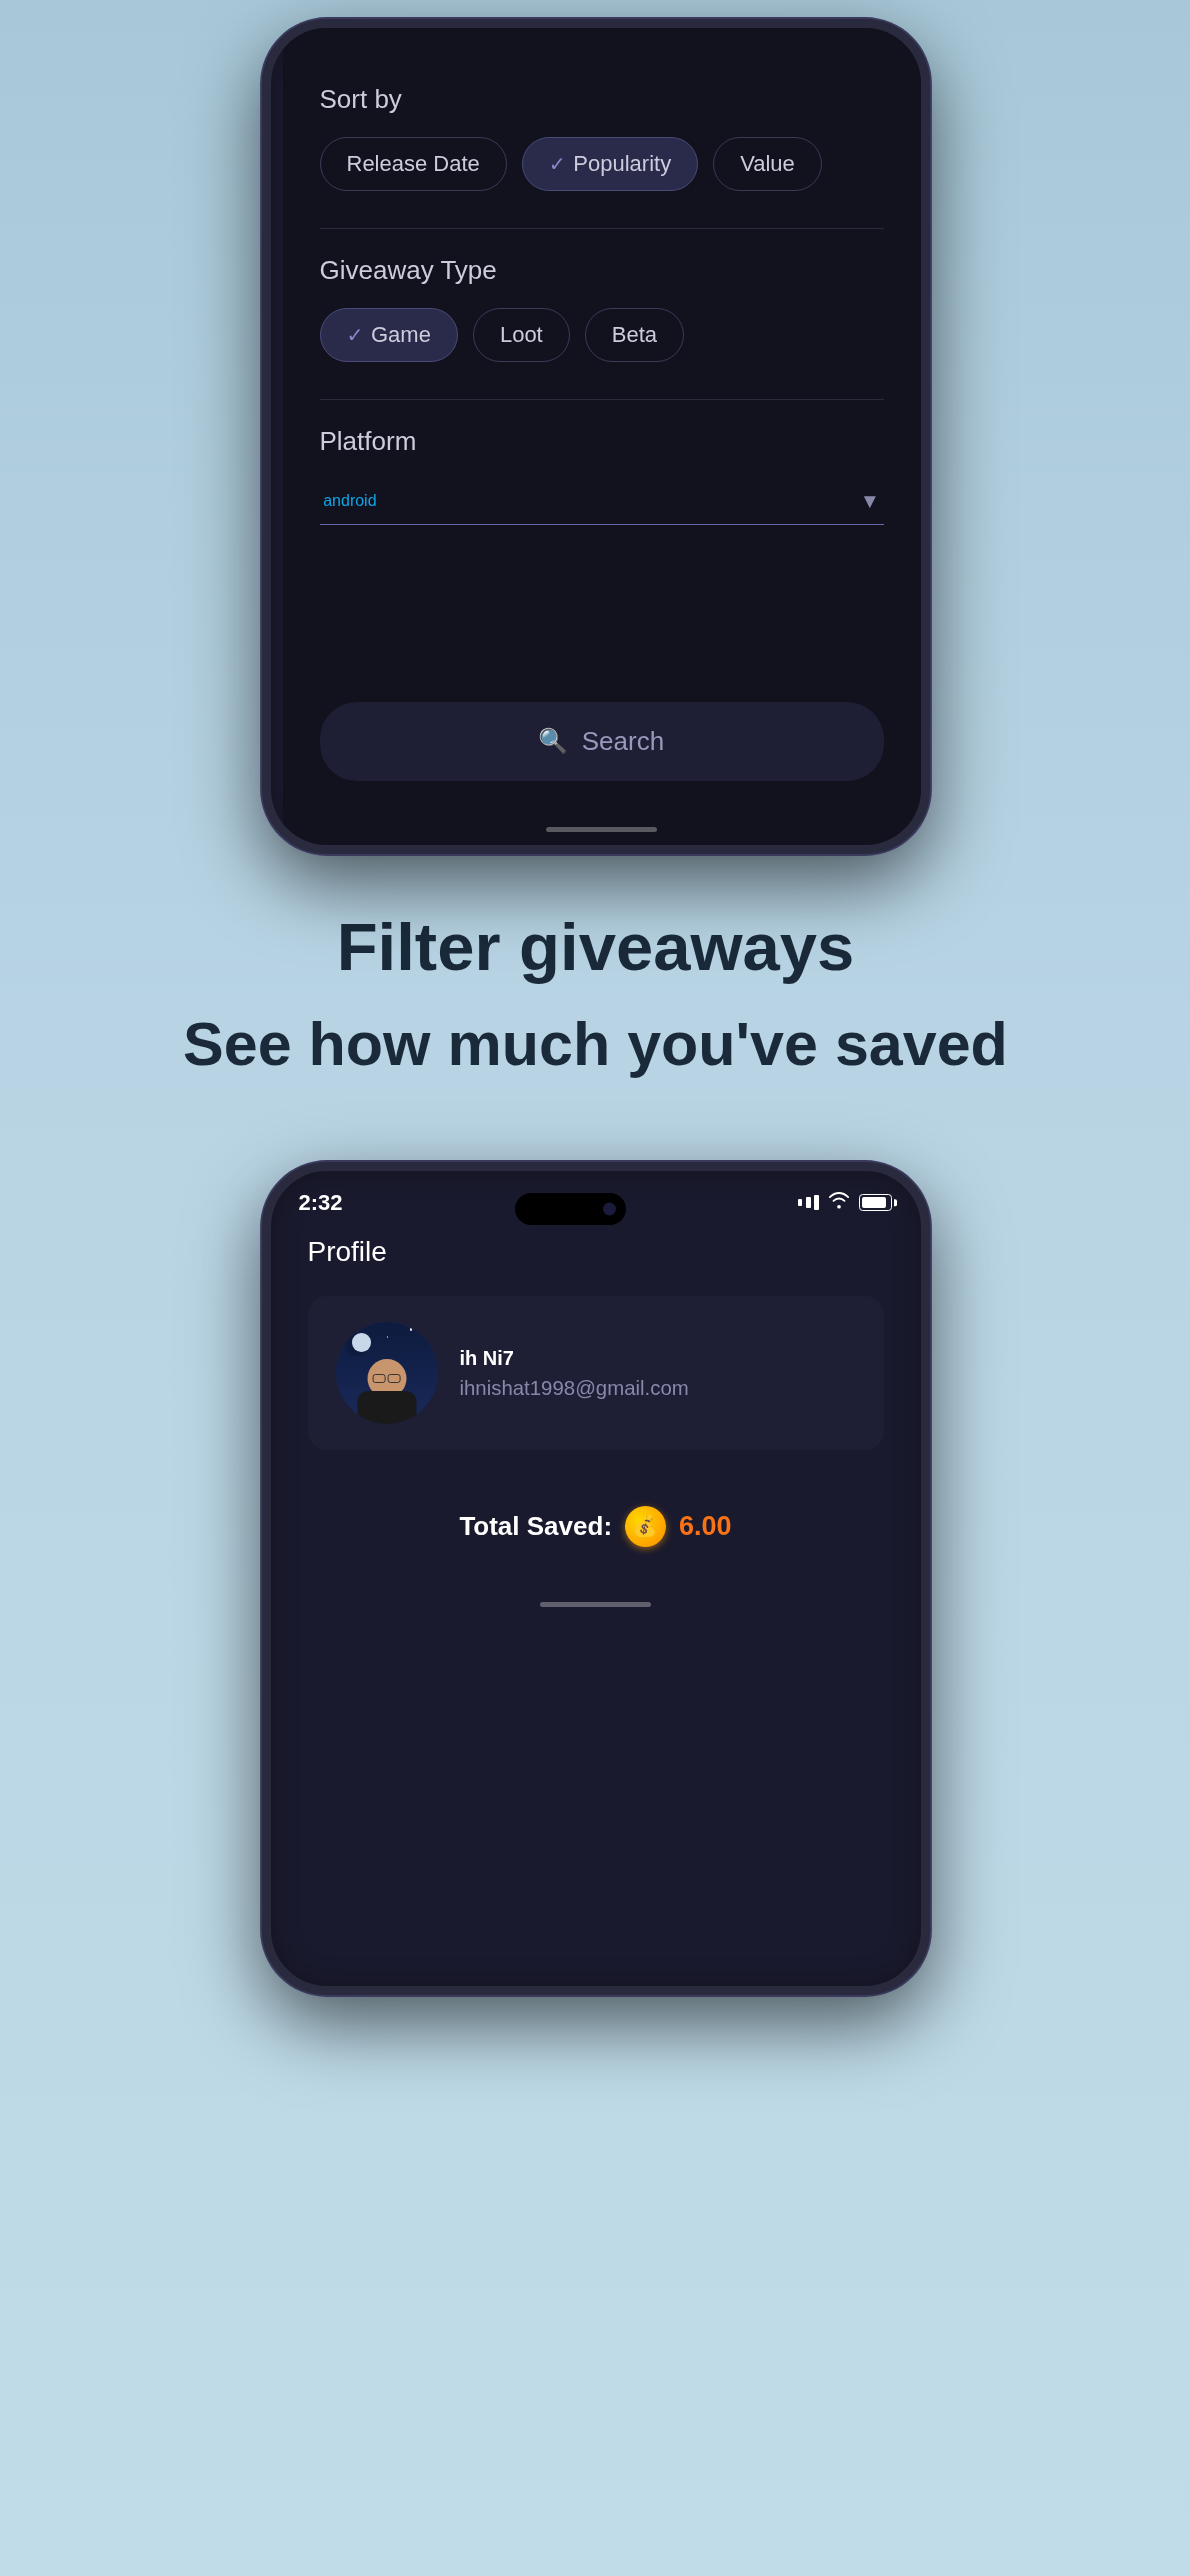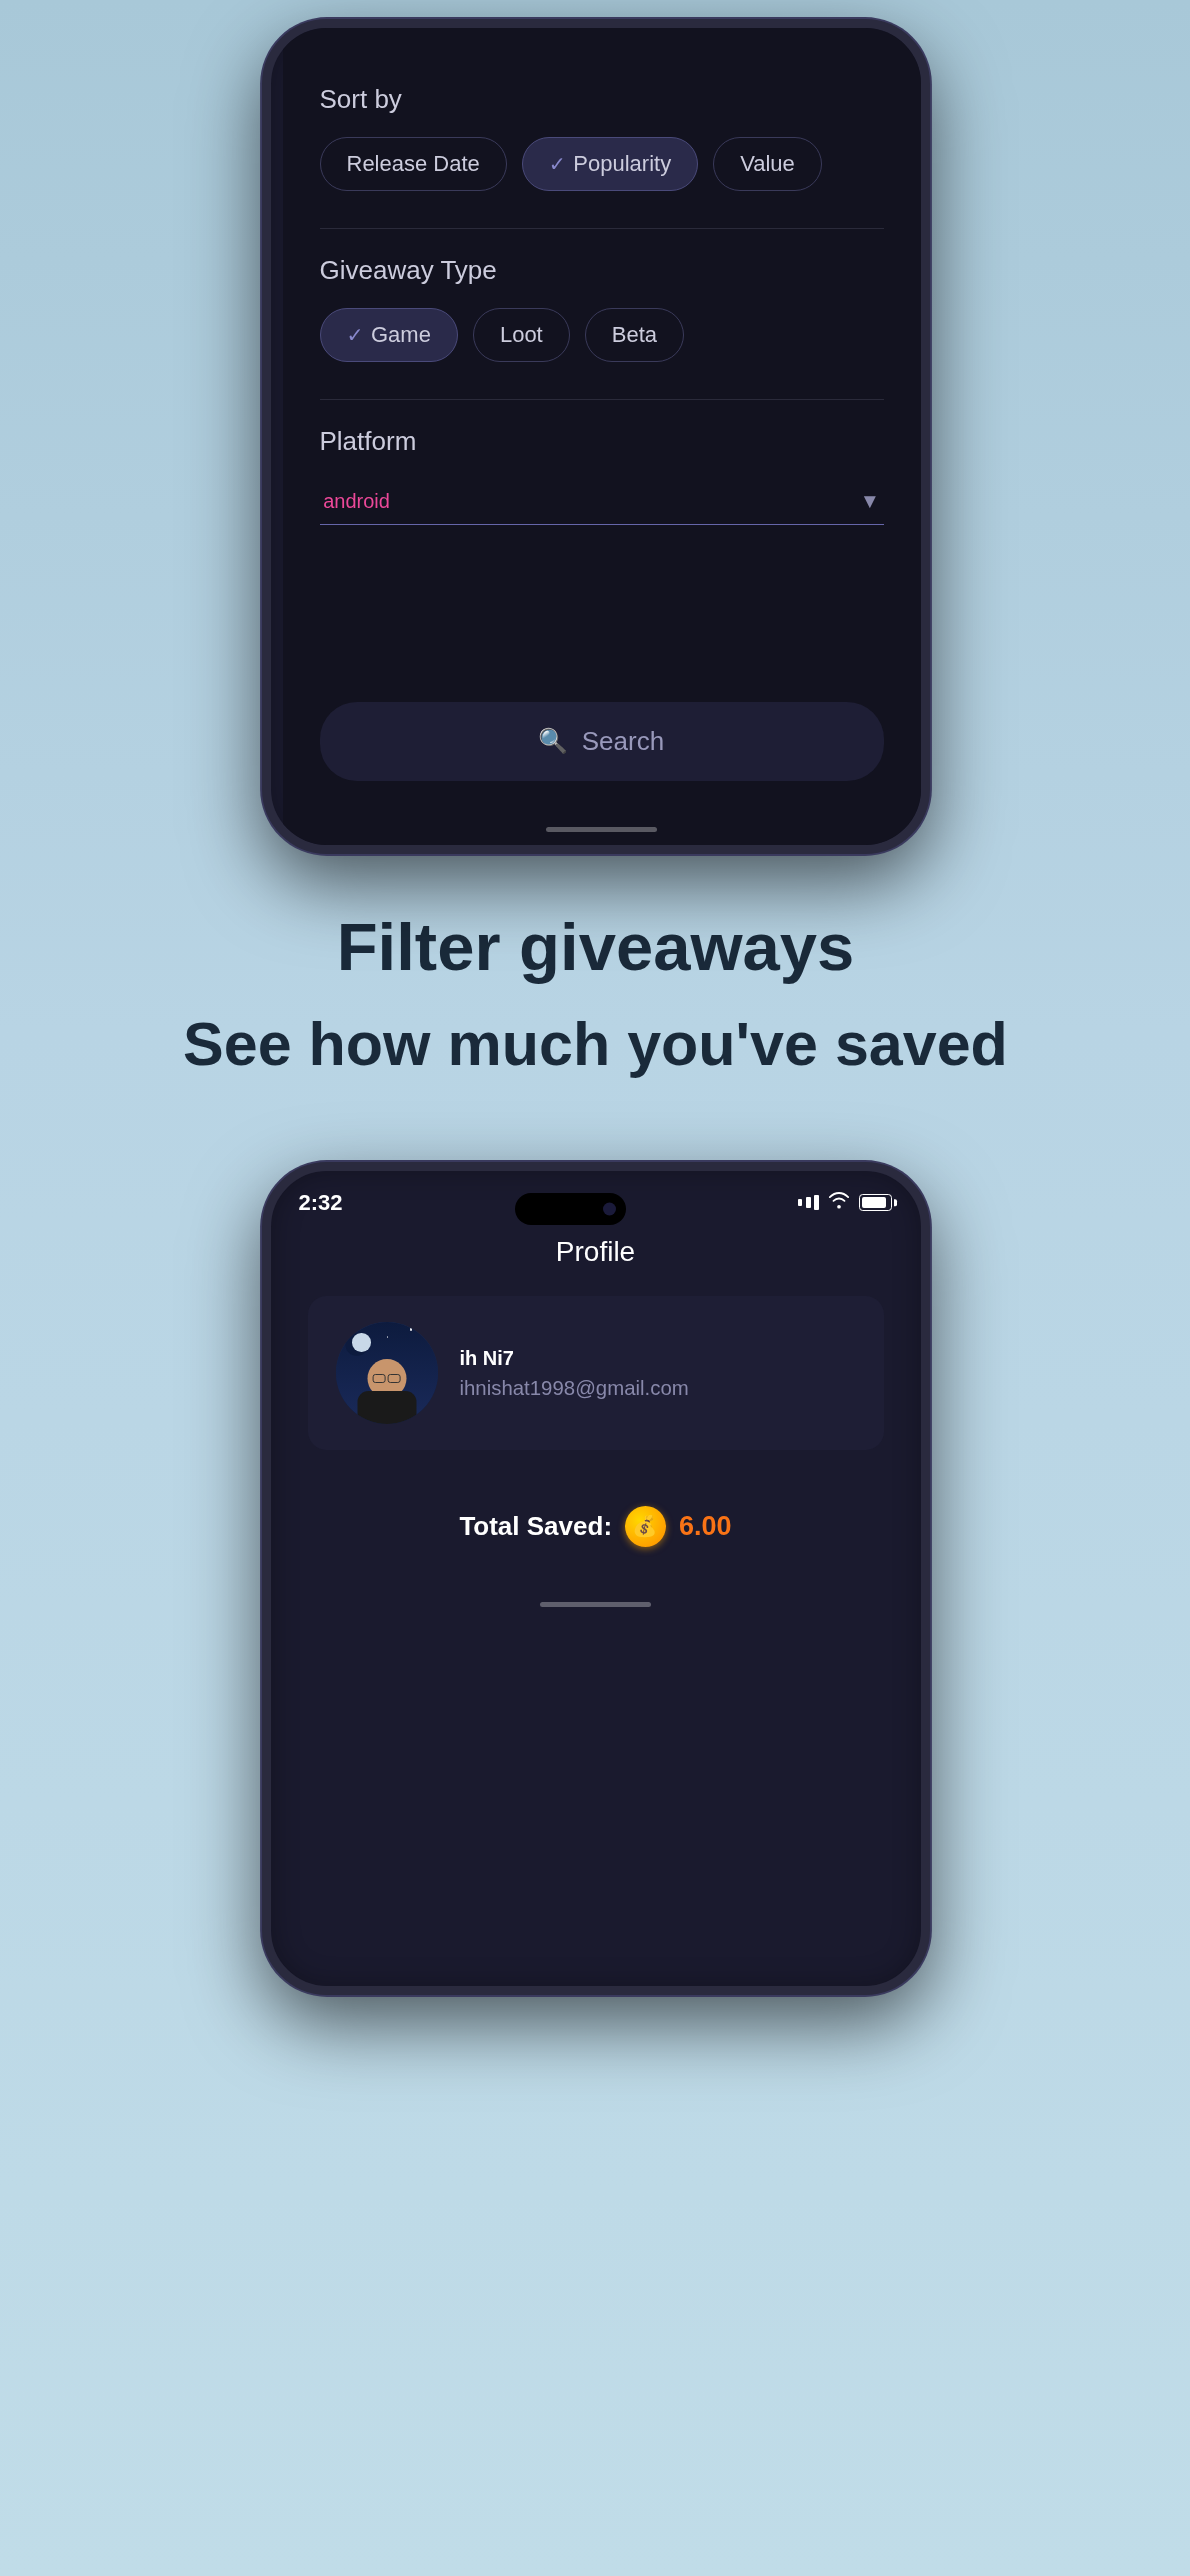--- a/index.html
+++ b/index.html
@@ -118,22 +118,22 @@
     .platform-dropdown {
       display: flex;
       align-items: center;
       justify-content: space-between;
       padding: 11px 3.7px;
       border-bottom: 1.9px solid #6666aa;
       cursor: pointer;
     }
 
     .platform-value {
-      font-size: 20px;
-      color: #ec4899;
+      font-size: 16px;
+      color: #0ea5e9;
     }
 
     .dropdown-arrow {
       color: #8888aa;
       font-size: 20.4px;
     }
 
     
     .search-bar-bottom {
       margin-top: auto;
@@ -261,21 +261,21 @@
     .screen-2 {
       padding: 0 37px 37px;
       display: flex;
       flex-direction: column;
     }
 
     .profile-title {
       font-size: 28px;
       font-weight: 500;
       color: #ffffff;
-      text-align: center;
+      text-align: left;
       margin: 15px 0 28px;
     }
 
     .profile-card {
       background: #1e1e35;
       border-radius: 18.5px;
       padding: 26px 28px;
       display: flex;
       align-items: center;
       gap: 22px;

